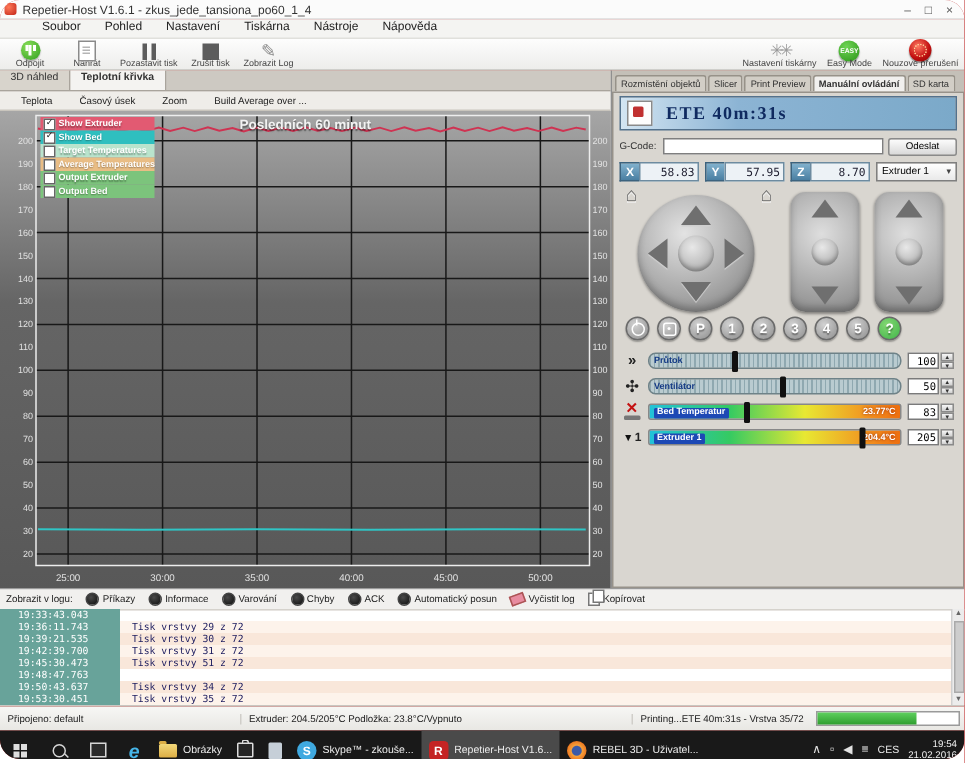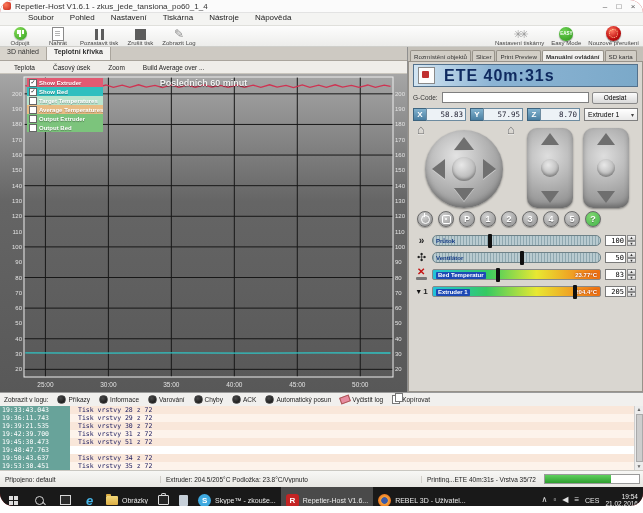--- a/index.html
+++ b/index.html
@@ -62,21 +62,21 @@
   
   .right-pane{position:absolute;top:47px;left:408px;width:235px;height:345px;background:#cdc9c2;box-sizing:border-box;}
   .rtabs{height:14px;display:flex;align-items:flex-end;background:#c4c0b8;padding-left:2px;}
   .rtab{font-size:6.2px;color:#333;padding:2px 3px 1px;background:#d2cec6;border:1px solid #979289;border-bottom:none;border-radius:2px 2px 0 0;margin-right:1px;white-space:nowrap;}
   .rtab.active{background:#f1f0ee;font-weight:bold;}
   .rp-content{position:absolute;top:14px;left:0;right:0;bottom:0;background:#d9d6d0;border:1px solid #97928a;box-sizing:border-box;}
   .ete-bar{position:absolute;top:2px;left:4px;right:4px;height:23px;border:1px solid #53718c;
     background:linear-gradient(90deg,#d3e5f2,#8cb4d4 35%,#7ba9c9);display:flex;align-items:center;padding-left:4px;box-sizing:border-box;}
   .ete-ico{width:15px;height:15px;background:#fdfdfd;border:1px solid #8a8a8a;position:relative;flex:none;}
   .ete-ico::after{content:"";position:absolute;left:3px;top:3px;width:7px;height:7px;background:#c03030;border-radius:1px;}
-  .ete-text{font-family:Liberation Sans, sans-serif;font-size:16px;font-weight:bold;color:#0f2a60;margin-left:9px;letter-spacing:1px;}
+  .ete-text{font-family:Liberation Serif, serif;font-size:12px;font-weight:bold;color:#0f2a60;margin-left:9px;letter-spacing:1px;}
   .gcode-row{position:absolute;top:29px;left:4px;right:4px;height:13px;display:flex;align-items:center;gap:3px;}
   .gcode-label{font-size:6.5px;color:#333;width:26px;flex:none;}
   .gcode-input{flex:1;height:11px;border:1px solid #7f7f7f;background:#fff;font-size:7px;padding:0 2px;box-sizing:border-box;}
   .gcode-send{width:46px;height:12px;font-size:6.5px;background:linear-gradient(#fcfcfc,#d9d9d9);border:1px solid #8a8a8a;border-radius:2px;padding:0;font-family:inherit;}
   .xyz-row{position:absolute;top:45px;left:4px;right:4px;height:14px;display:flex;align-items:center;gap:4px;}
   .chip{display:flex;height:13px;}
   .chip-l{width:13px;background:linear-gradient(#82b2ce,#4a7fa2);color:#fff;font-size:8px;font-weight:bold;display:flex;align-items:center;justify-content:center;border:1px solid #3c637e;border-right:none;box-sizing:border-box;}
   .chip-v{width:40px;background:#edf2f6;border:1px solid #6d8ba0;font-family:"DejaVu Sans Mono",monospace;font-size:7.5px;color:#223;display:flex;align-items:center;justify-content:flex-end;padding-right:2px;box-sizing:border-box;}
   .ext-select{margin-left:auto;width:64px;height:13px;background:linear-gradient(#ffffff,#e9e9e9);border:1px solid #7f7f7f;font-size:6.8px;display:flex;align-items:center;justify-content:space-between;padding:0 3px;box-sizing:border-box;}
   .dd-arrow{font-size:6px;color:#444;}
@@ -140,21 +140,21 @@
   .log-filter{display:flex;align-items:center;gap:2px;}
   .log-dot{width:7px;height:7px;border-radius:50%;background:radial-gradient(circle at 38% 32%,#4a4a4a,#0d0d0d);border:1px solid #444;flex:none;}
   .log-filter-label{font-size:6.5px;color:#222;white-space:nowrap;}
   .log-action{display:flex;align-items:center;gap:2px;}
   .eraser-icon{width:8px;height:5px;background:#e88ca0;border:1px solid #a55;transform:rotate(-20deg);}
   .copy-icon{width:6px;height:7px;border:1px solid #777;background:#fff;position:relative;}
   .copy-icon::after{content:"";position:absolute;left:2px;top:-3px;width:6px;height:7px;border:1px solid #777;background:#fff;}
   .log-action-label{font-size:6.5px;color:#222;white-space:nowrap;}
   .log-rows{position:absolute;top:13px;left:0;right:9px;bottom:0;overflow:hidden;font-family:"DejaVu Sans Mono",monospace;}
   .log-row{display:flex;height:8px;line-height:8px;font-size:6.5px;}
-  .log-ts{width:68px;flex:none;background:#68a39a;color:#fff;padding-left:2px;}
+  .log-ts{width:68px;flex:none;background:#68a39a;color:#fff;padding-left:12px;}
   .log-msg{flex:1;color:#1b1b5e;padding-left:8px;}
   .log-row:nth-child(odd) .log-msg{background:#f9e7da;}
   .log-row:nth-child(even) .log-msg{background:#fdf3eb;}
   .log-scroll{position:absolute;top:13px;right:0;width:9px;bottom:0;background:#ececec;border-left:1px solid #cfcfcf;display:flex;flex-direction:column;align-items:center;justify-content:space-between;box-sizing:border-box;}
   .log-scroll span{font-size:5px;color:#666;line-height:7px;}
   .log-scroll .thumb{flex:1;width:7px;margin:1px 0;background:#cdcdcd;border:1px solid #aaa;box-sizing:border-box;}
 
   
   .statusbar{position:absolute;top:470px;left:0;right:0;height:17px;background:linear-gradient(#f7f7f5,#e8e7e3);
     border-top:1px solid #c9c7c1;display:flex;align-items:center;font-size:6.5px;color:#222;box-sizing:border-box;}
@@ -561,21 +561,20 @@
         <span class="log-action-label">Vyčistit log</span>
       </span>
       <span class="log-action">
         <span class="copy-icon"></span>
         <span class="log-action-label">Kopírovat</span>
       </span>
     </div>
     <div id="log-rows" class="log-rows">
         <div class="log-row">
           <span class="log-ts">19:33:43.043</span>
-          <span class="log-msg">Tisk vrstvy 28 z 72</span>
         </div>
         <div class="log-row">
           <span class="log-ts">19:36:11.743</span>
           <span class="log-msg">Tisk vrstvy 29 z 72</span>
         </div>
         <div class="log-row">
           <span class="log-ts">19:39:21.535</span>
           <span class="log-msg">Tisk vrstvy 30 z 72</span>
         </div>
         <div class="log-row">

